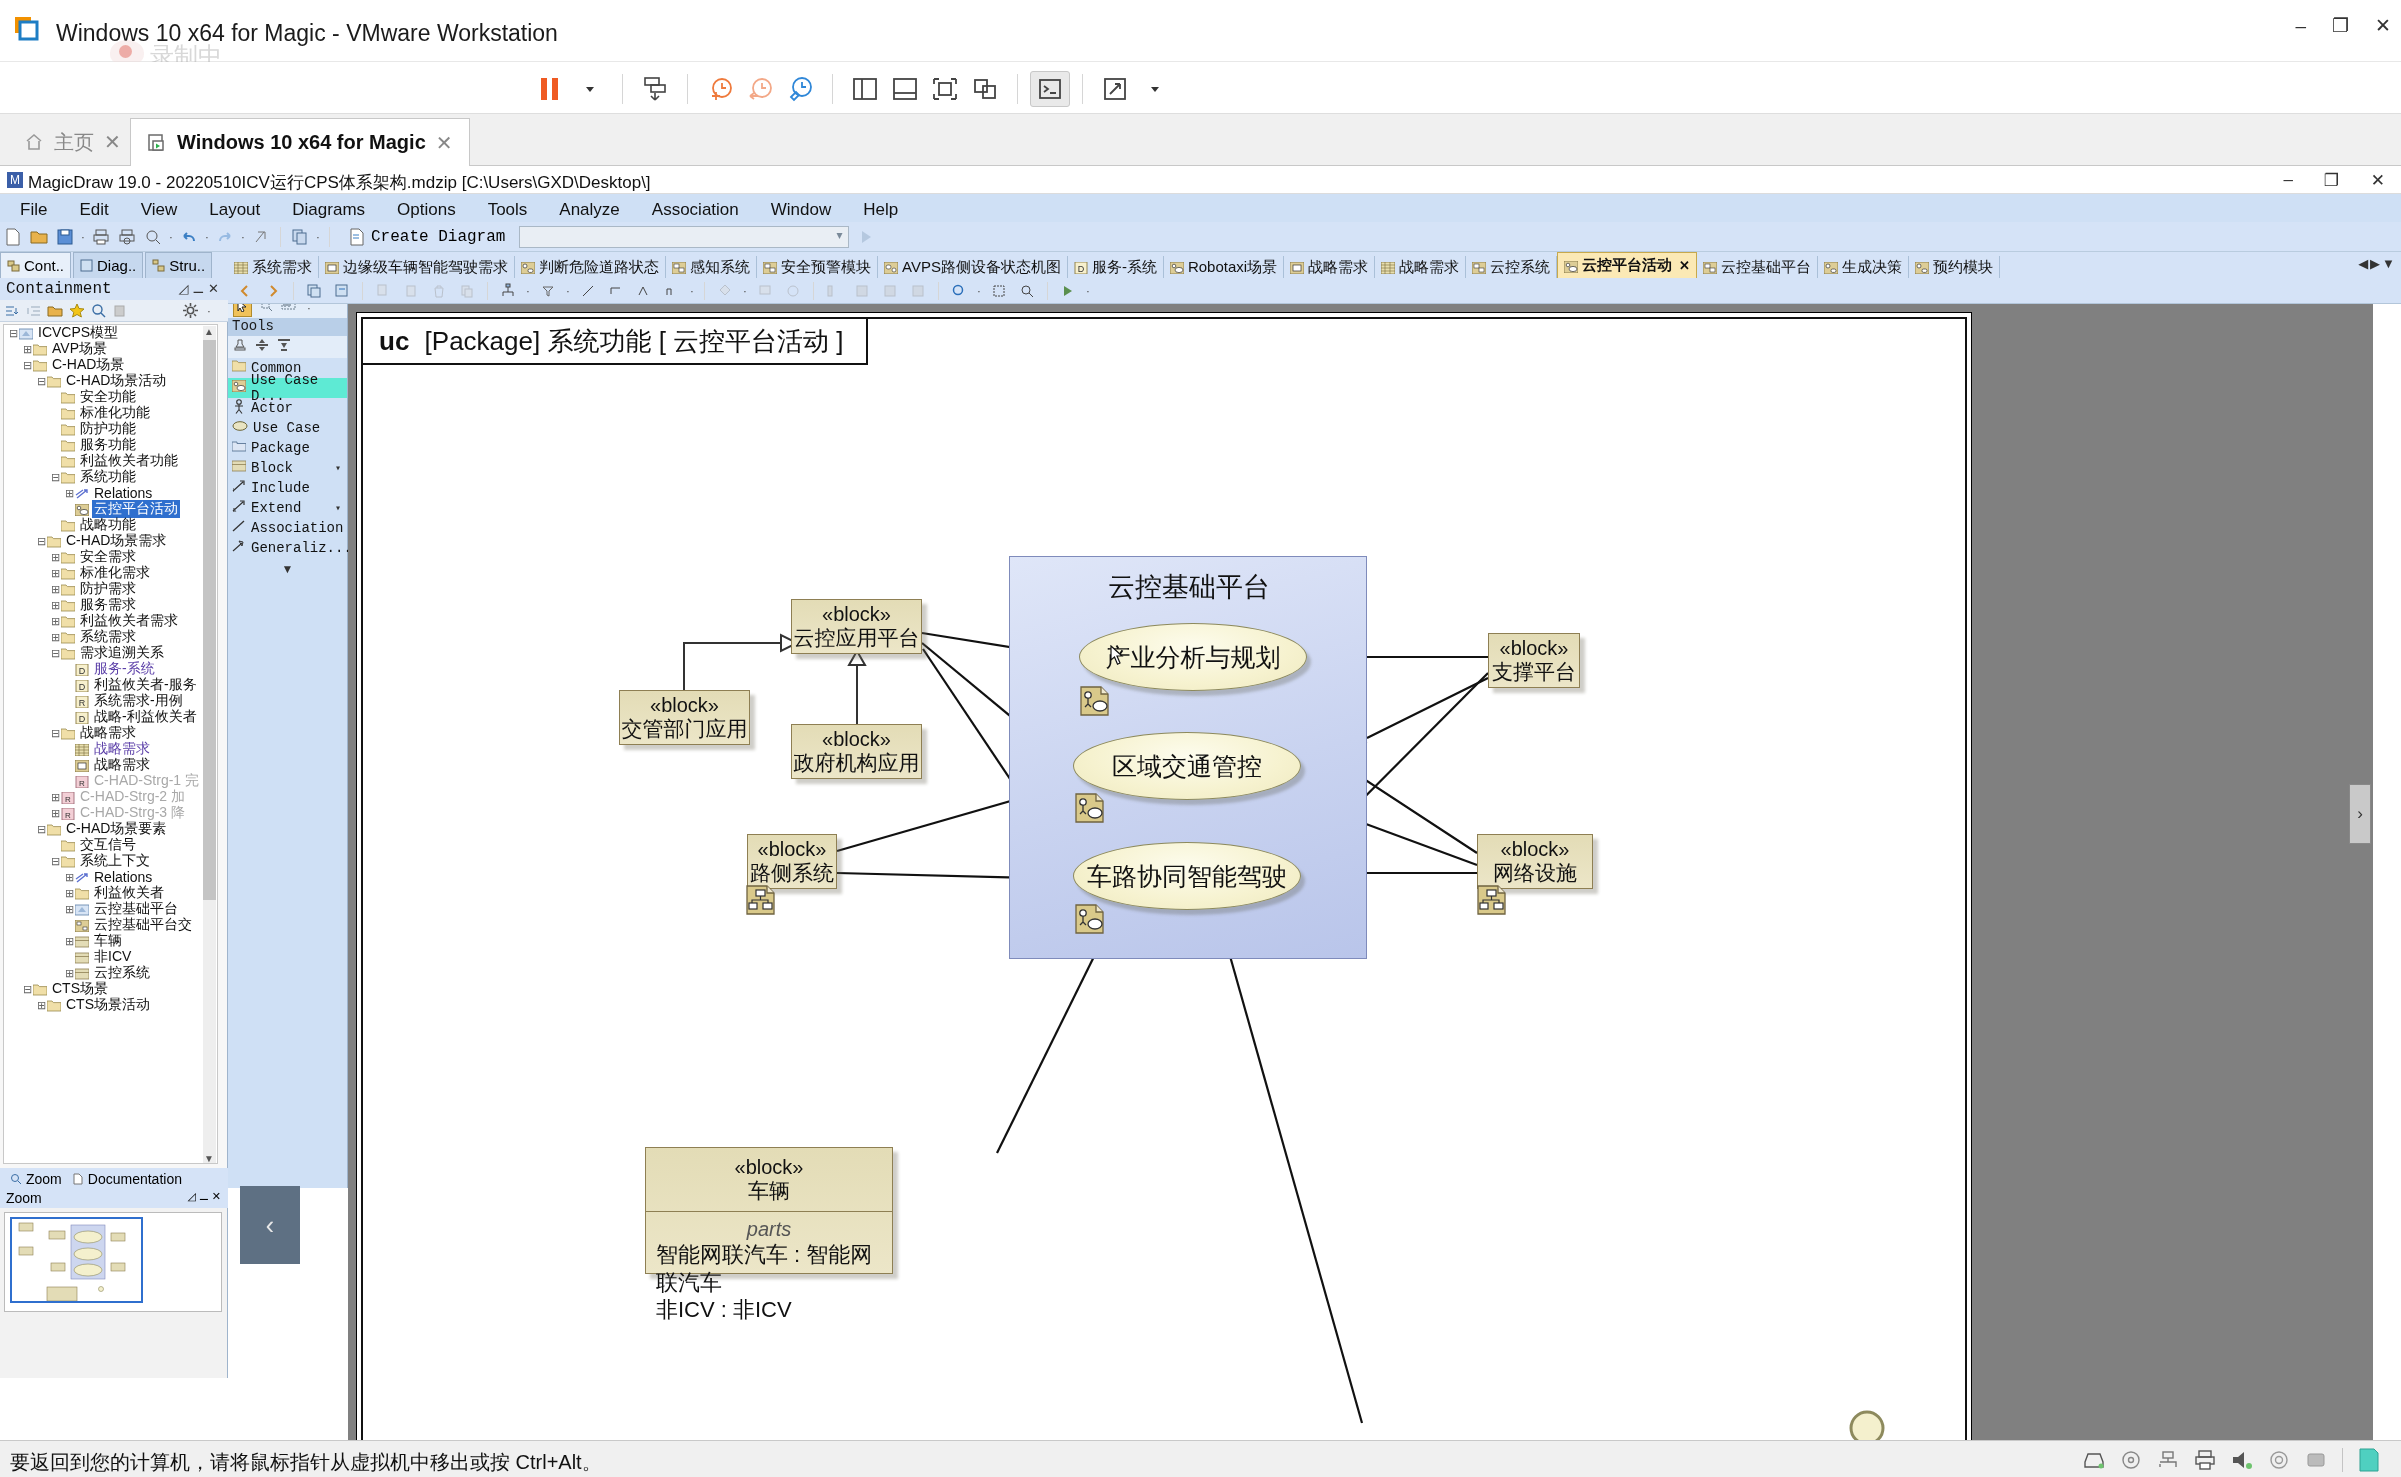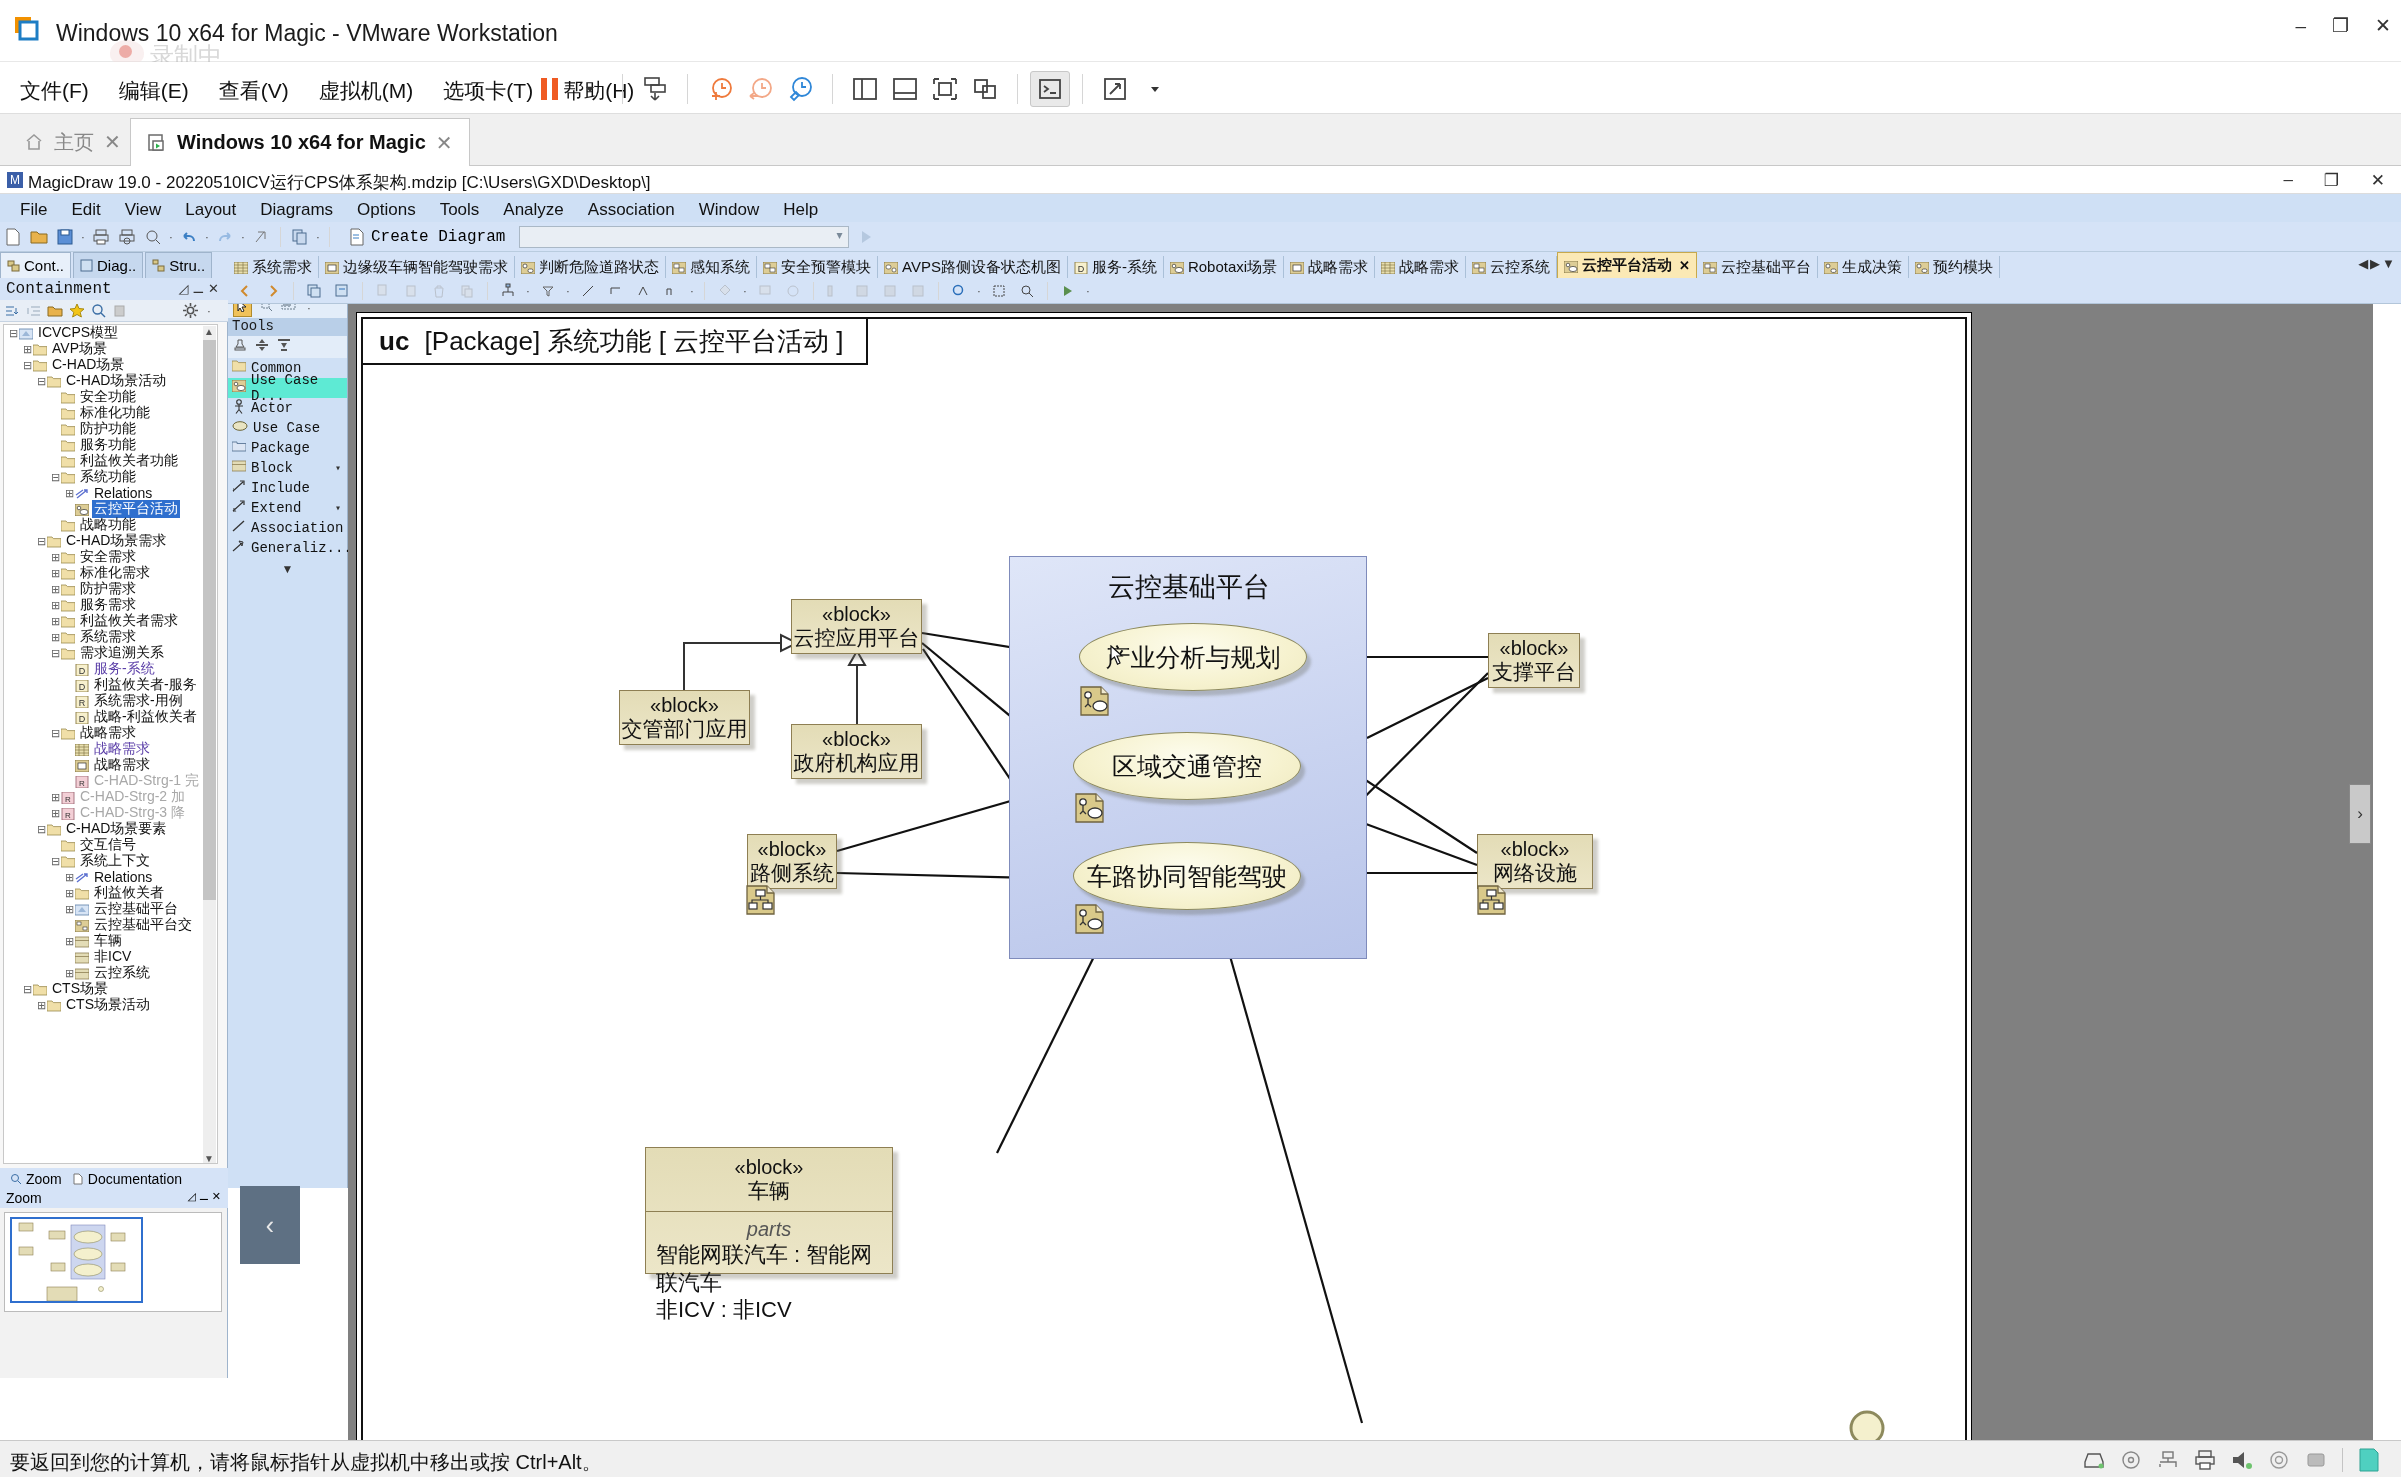--- a/index.html
+++ b/index.html
@@ -49,21 +49,21 @@
   #md-title { position:absolute; left:0; top:0; width:2401px; height:28px; background:#fff;
      border-bottom:1px solid #dcdcdc; }
   #md-title-text { position:absolute; left:28px; top:5px; font-size:17px; color:#111; }
   #md-title-icon { position:absolute; left:7px; top:6px; width:16px; height:16px;
      background:#3b5fa8; color:#fff; font-size:12px; text-align:center; line-height:16px; }
   .md-winbtn { position:absolute; top:4px; font-size:17px; color:#333; }
 
   
   #md-menubar { position:absolute; left:0; top:28px; width:2401px; height:28px;
      background:#cfe0f5; }
-  #md-menu-items { position:absolute; left:10px; top:4px; display:flex; gap:4px; }
+  #md-menu-items { position:absolute; left:10px; top:4px; display:flex; gap:12px; }
   #md-menu-items div { font-size:17px; padding:2px 10px; color:#111; }
 
   
   #md-toolbar { position:absolute; left:0; top:56px; width:2401px; height:30px;
      background:#d5e3f7; border-bottom:1px solid #b9ccdf; display:flex; align-items:center; }
   .md-tb-btn { width:26px; height:26px; display:flex; align-items:center; justify-content:center; }
   .md-dot { font-size:13px; color:#555; width:10px; text-align:center; }
   #create-diagram-btn { display:flex; align-items:center; gap:5px; font-size:16px;
      padding:2px 6px; margin-left:6px; }
   #cd-combo { width:330px; height:22px; background:#e9eef4; border:1px solid #aab8c6;
@@ -222,28 +222,20 @@
       <div class="txt">录制中</div>
     </div>
     <div class="win-btns">
       <span>–</span>
       <span>❐</span>
       <span>✕</span>
     </div>
   </div>
 
   <div id="vm-menubar">
-    <div id="vm-menu-items">
-      <div>文件(F)</div>
-      <div>编辑(E)</div>
-      <div>查看(V)</div>
-      <div>虚拟机(M)</div>
-      <div>选项卡(T)</div>
-      <div>帮助(H)</div>
-    </div>
     <div id="vm-toolbar-icons">
       <div class="tb-ico">
         <svg width="26" height="28" viewBox="0 0 26 28">
             <rect x="4" y="3" width="6" height="22" fill="#ef5a22"></rect>
             <rect x="15" y="3" width="6" height="22" fill="#ef5a22"></rect>
           </svg>
       </div>
       <div class="tb-ico">
           <svg width="14" height="14" viewBox="0 0 14 14">
             <path d="M3 5l4 5 4-5z" fill="#333"></path>

